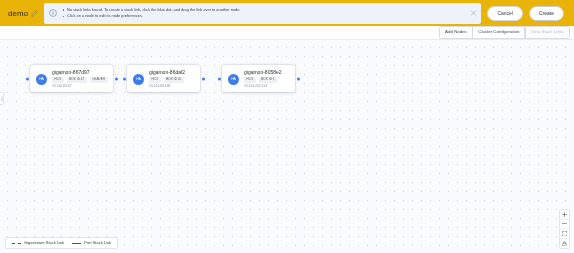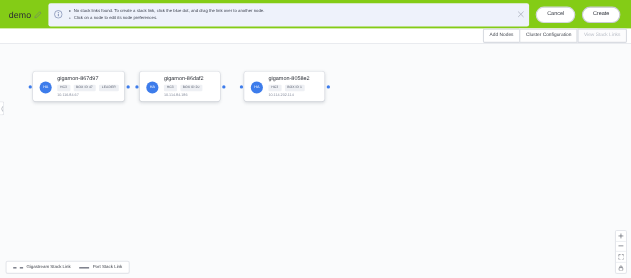--- a/index.html
+++ b/index.html
@@ -7,21 +7,21 @@
     width: 574px; height: 253px;
     font-family: "Liberation Sans", sans-serif;
     background: #ffffff;
     overflow: hidden;
   }
   .app { position: relative; width: 574px; height: 253px; background:#fff; }
 
   
   .header {
     position: absolute; top: 0; left: 0; width: 574px; height: 26px;
-    background: #84cc16;
+    background: #eab308;
     display: flex; align-items: center;
     padding: 0 8px;
     z-index: 6;
   }
   .title-wrap { display: flex; align-items: center; gap: 3px; flex: 0 0 auto; width: 32px; }
   .page-title { font-size: 8px; color: #2c2c33; font-weight: 400; letter-spacing: .1px; }
   .edit-icon { width: 7px; height: 7px; display:block; opacity:.75; }
 
   
   .banner {

